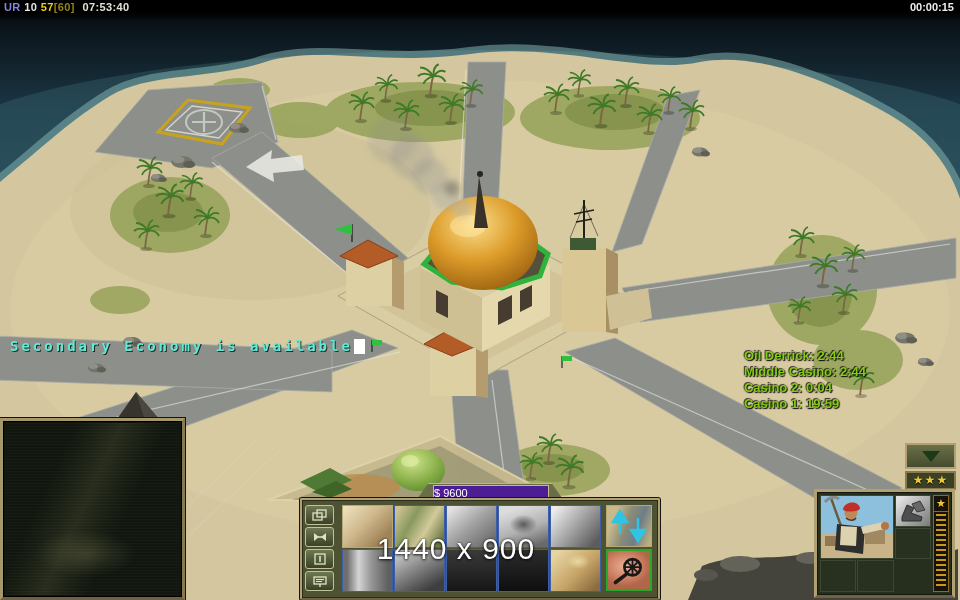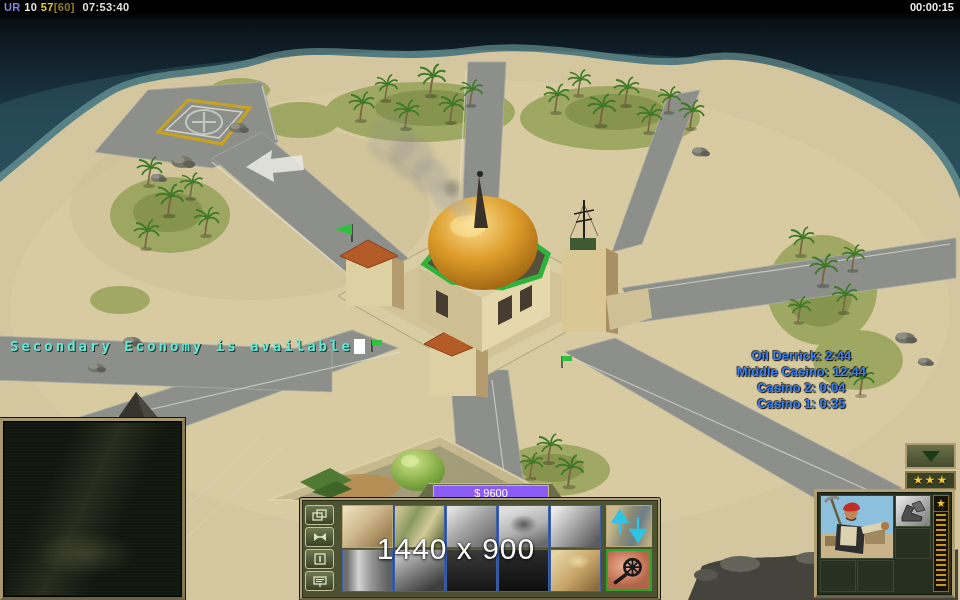--- a/index.html
+++ b/index.html
@@ -13,40 +13,40 @@
   .perf .ur{color:#8484e0;} .perf .v1{color:#e6e6e6;} .perf .v2{color:#f0d018;}
   .perf .v3{color:#94821c;} .perf .tm{color:#e2e2da;margin-left:4px;}
   .clock{position:absolute;right:6px;top:1px;color:#ececec;font:bold 11px "Liberation Sans",sans-serif;margin-left:48px;}
 
   
   .msg{position:absolute;left:10px;top:338px;font:bold 14px "DejaVu Sans Mono",monospace;
     color:#5eead4;letter-spacing:3px;text-shadow:1px 1px 0 rgba(20,20,20,.85);white-space:nowrap;}
   .cursor{display:inline-block;width:11px;height:15px;background:#fff;vertical-align:-3px;margin-left:1px;}
 
   
-  .timers{position:absolute;right:94px;top:348px;text-align:center;
-    font:bold 13px "Liberation Sans",sans-serif;color:#3b82f6;line-height:16px;
+  .timers{position:absolute;right:94px;top:348px;text-align:left;
+    font:bold 13px "Liberation Sans",sans-serif;color:#84cc16;line-height:16px;
     text-shadow:-1px -1px 0 rgba(0,0,0,.6),1px 1px 1px rgba(0,0,0,.9),0 0 2px rgba(0,0,0,.8);}
 
   
   .minimap{position:absolute;left:0;top:418px;width:179px;height:176px;background:#10150e;
     border:3px solid #a6986c;border-right-color:#877950;border-bottom-color:#6e6244;
     box-shadow:inset 0 0 0 1px #000,0 0 0 1px #14140e;}
   .minimap-inner{position:absolute;inset:2px;
     background:
       repeating-linear-gradient(180deg,rgba(255,255,255,.025) 0 1px,rgba(0,0,0,0) 1px 3px),
       linear-gradient(115deg,rgba(95,100,62,0) 28%,rgba(95,100,62,.28) 46%,rgba(95,100,62,0) 64%),
       radial-gradient(70px 32px at 46% 76%,rgba(130,130,85,.32),rgba(0,0,0,0) 72%),
       #11160f;}
 
   
   .money-wing{position:absolute;left:415px;top:483px;width:150px;height:18px;background:#6a6e48;
     clip-path:polygon(9% 0,91% 0,100% 100%,0 100%);border-top:1px solid #c2b488;}
-  .money{position:absolute;left:433px;top:485px;width:114px;height:14px;background:#8b5cf6;
-    border:1px solid #c8ba8a;color:#fff;font:11px/14px "Liberation Sans",sans-serif;text-align:center;}
+  .money{position:absolute;left:433px;top:485px;width:114px;height:14px;background:#4c1d95;
+    border:1px solid #c8ba8a;color:#fff;font:11px/14px "Liberation Sans",sans-serif;text-align:left;}
 
   
   .cmdbar{position:absolute;left:300px;top:498px;width:356px;height:98px;background:#4d5233;
     border:2px solid #b1a172;border-bottom-color:#6e6244;border-radius:2px;
     box-shadow:inset 0 0 0 1px #2a2d1c,0 0 0 1px #15150f;display:flex;}
   .sidecol{width:35px;padding:5px 2px 0 3px;}
   .sbtn{width:29px;height:20px;margin-bottom:2px;background:linear-gradient(#6e7850,#3a4226);
     border:1px solid #c2c29a;border-radius:3px;display:flex;align-items:center;justify-content:center;box-sizing:border-box;}
   .bgrid{margin-top:5px;display:grid;grid-template-columns:repeat(5,51px);grid-template-rows:repeat(2,43px);gap:1px;}
   .cell{border:1px solid #3c5fa8;box-sizing:border-box;}
@@ -330,23 +330,23 @@
     <span class="v2">57</span><span class="v3">[60]</span>
     <span class="tm">07:53:40</span>
   </div>
   <div class="clock">00:00:15</div>
 </div>
 
 <div class="msg"><span>Secondary Economy is available</span><span class="cursor"></span></div>
 
 <div class="timers">
   <div>Oil Derrick: 2:44</div>
-  <div>Middle Casino: 12:44</div>
+  <div>Middle Casino: 2:44</div>
   <div>Casino 2: 0:04</div>
-  <div>Casino 1: 0:35</div>
+  <div>Casino 1: 19:59</div>
 </div>
 
 <div class="minimap">
   <div class="minimap-inner"></div>
 </div>
 
 <div class="money-wing"></div>
 <div class="money">$ 9600</div>
 
 <div class="cmdbar">

